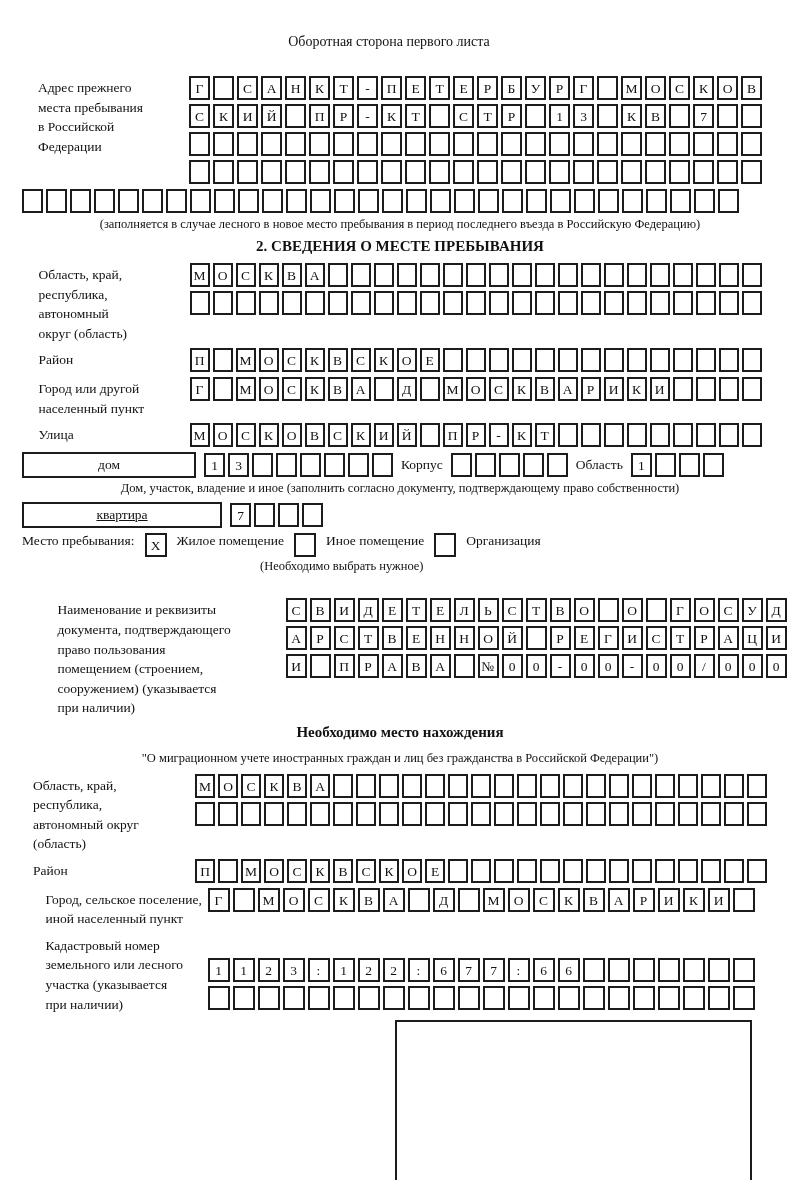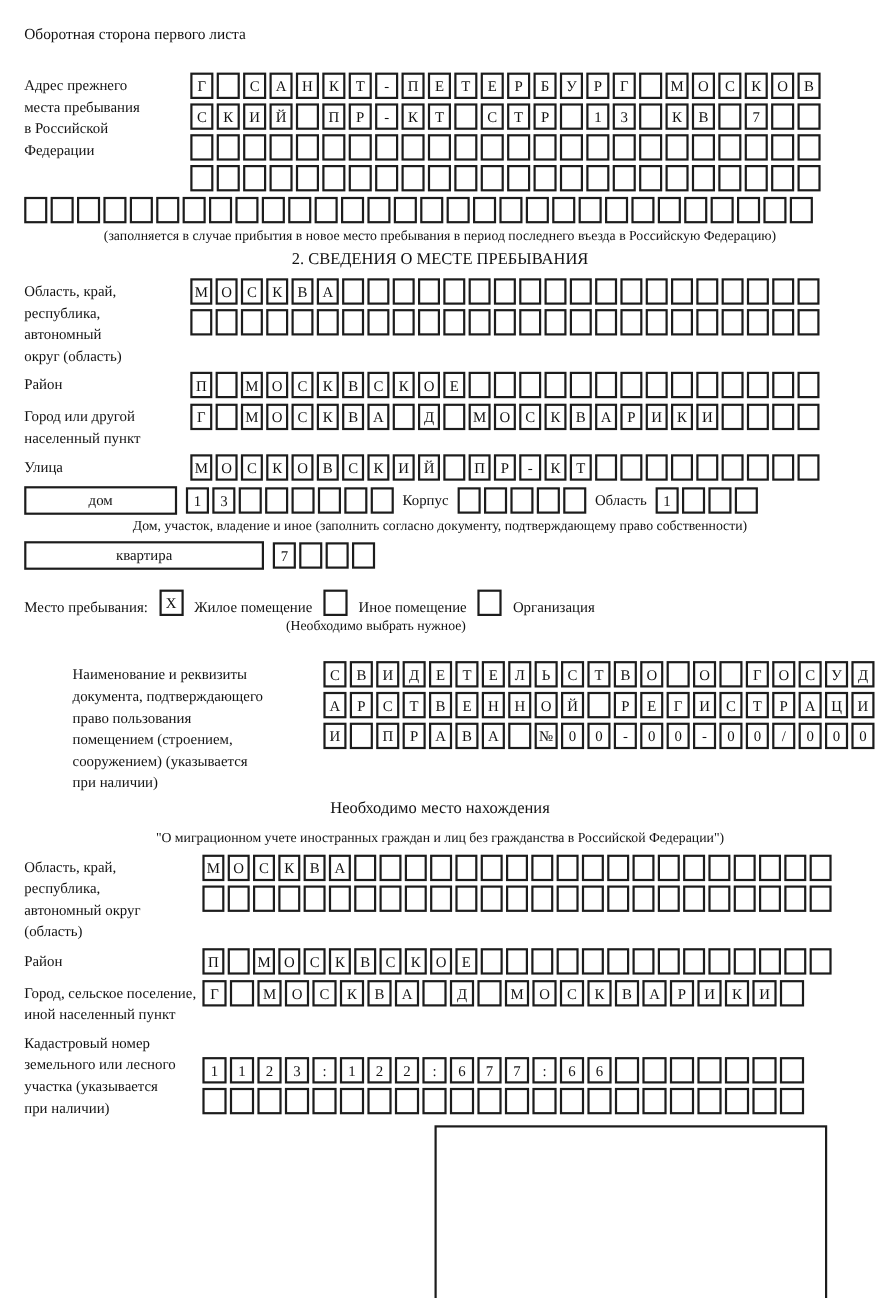--- a/index.html
+++ b/index.html
@@ -3,24 +3,24 @@
 <meta charset="utf-8">
 <style>
   * { margin:0; padding:0; box-sizing:border-box; }
   html,body { width:800px; height:1180px; background:#ffffff; overflow:hidden; }
   body {
     font-family:"Liberation Serif","DejaVu Serif",serif;
     color:#111;
   }
   .page { width:800px; height:1180px; padding:8px 22px 0 22px; }
 
-  .header-note { text-align:left; font-size:14px; padding-right:22px; margin-top:16px; margin-bottom:26px; }
+  .header-note { text-align:center; font-size:14px; padding-right:22px; margin-top:26px; margin-bottom:26px; }
 
   
-  .field { display:flex; align-items:flex-start; margin-bottom:5px; }
+  .field { display:flex; align-items:flex-start; margin-bottom:5px;justify-content:center; }
   .flabel { flex-shrink:0; font-size:13.5px; line-height:1.45; white-space:pre-line; padding-top:2px; }
   .flabel.w150 { width:151px; }
   .flabel.w162 { width:162px; }
   .flabel.w228 { width:228px;margin-left:44px; }
   .rows { display:flex; flex-direction:column; gap:4px; }
 
   .cells { display:flex; gap:3px; }
   .cell {
     display:inline-block; height:24px; line-height:22px;
     border:2px solid #1c1c1c; text-align:center;
@@ -28,32 +28,32 @@
   }
   .cw-a .cell { width:21px; }   
   .cw-b .cell { width:20px; }   
   .cw-c .cell { width:22px; }   
   .cw-d .cell { width:21px; }   
   .cw-e .cell { width:21px; }   
 
   .fullrow { margin:2px 0 4px 0; }
 
   .note { font-size:12.5px; text-align:center; margin:2px 0 6px 0; }
-  .sect-title { font-size:15px; font-weight:normal; text-align:center; margin:6px 0 8px 0; }
+  .sect-title { font-size:15px; font-weight:bold; text-align:center; margin:6px 0 8px 0; }
 
   .house-line { display:flex; align-items:center; gap:8px; margin:4px 0 3px 0; }
   .wide-box {
     border:2px solid #1c1c1c; height:26px; line-height:22px;
     text-align:center; font-size:13.5px;
   }
-  .wide-box.dom { width:139px; }
-  .wide-box.kv { width:218px; }
+  .wide-box.dom { width:174px; }
+  .wide-box.kv { width:200px;text-decoration:underline; }
   .inline-label { font-size:13.5px; }
 
-  .stay-line { display:flex; align-items:flex-end; gap:10px; margin:18px 0 2px 0; font-size:13.5px; }
+  .stay-line { display:flex; align-items:flex-start; gap:10px; margin:5px 0 2px 0; font-size:13.5px; }
   .checkbox {
     display:inline-block; width:22px; height:24px; line-height:21px;
     border:2px solid #1c1c1c; text-align:center; font-size:13.5px;
   }
   .stay-note { font-size:12.5px; margin:2px 0 24px 238px; }
 
   .two-notes { font-size:12.5px; text-align:center; line-height:1.5; margin-bottom:6px; }
 
   .stamp-box {
     margin-left:373px; width:357px; height:172px;
@@ -204,21 +204,21 @@
       <span class="cell"></span>
       <span class="cell"></span>
       <span class="cell"></span>
       <span class="cell"></span>
       <span class="cell"></span>
       <span class="cell"></span>
       <span class="cell"></span>
       <span class="cell"></span>
       <span class="cell"></span>
     </div>
-  <div class="note">(заполняется в случае прибытия в новое место пребывания в период последнего въезда в Российскую Федерацию)</div>
+  <div class="note">(заполняется в случае лесного в новое место пребывания в период последнего въезда в Российскую Федерацию)</div>
 
   <div class="sect-title">2. СВЕДЕНИЯ О МЕСТЕ ПРЕБЫВАНИЯ</div>
 
   <div class="field">
     <div class="flabel w150">Область, край,
 республика,
 автономный
 округ (область)</div>
     <div class="rows">
       <div class="cells cw-b">

